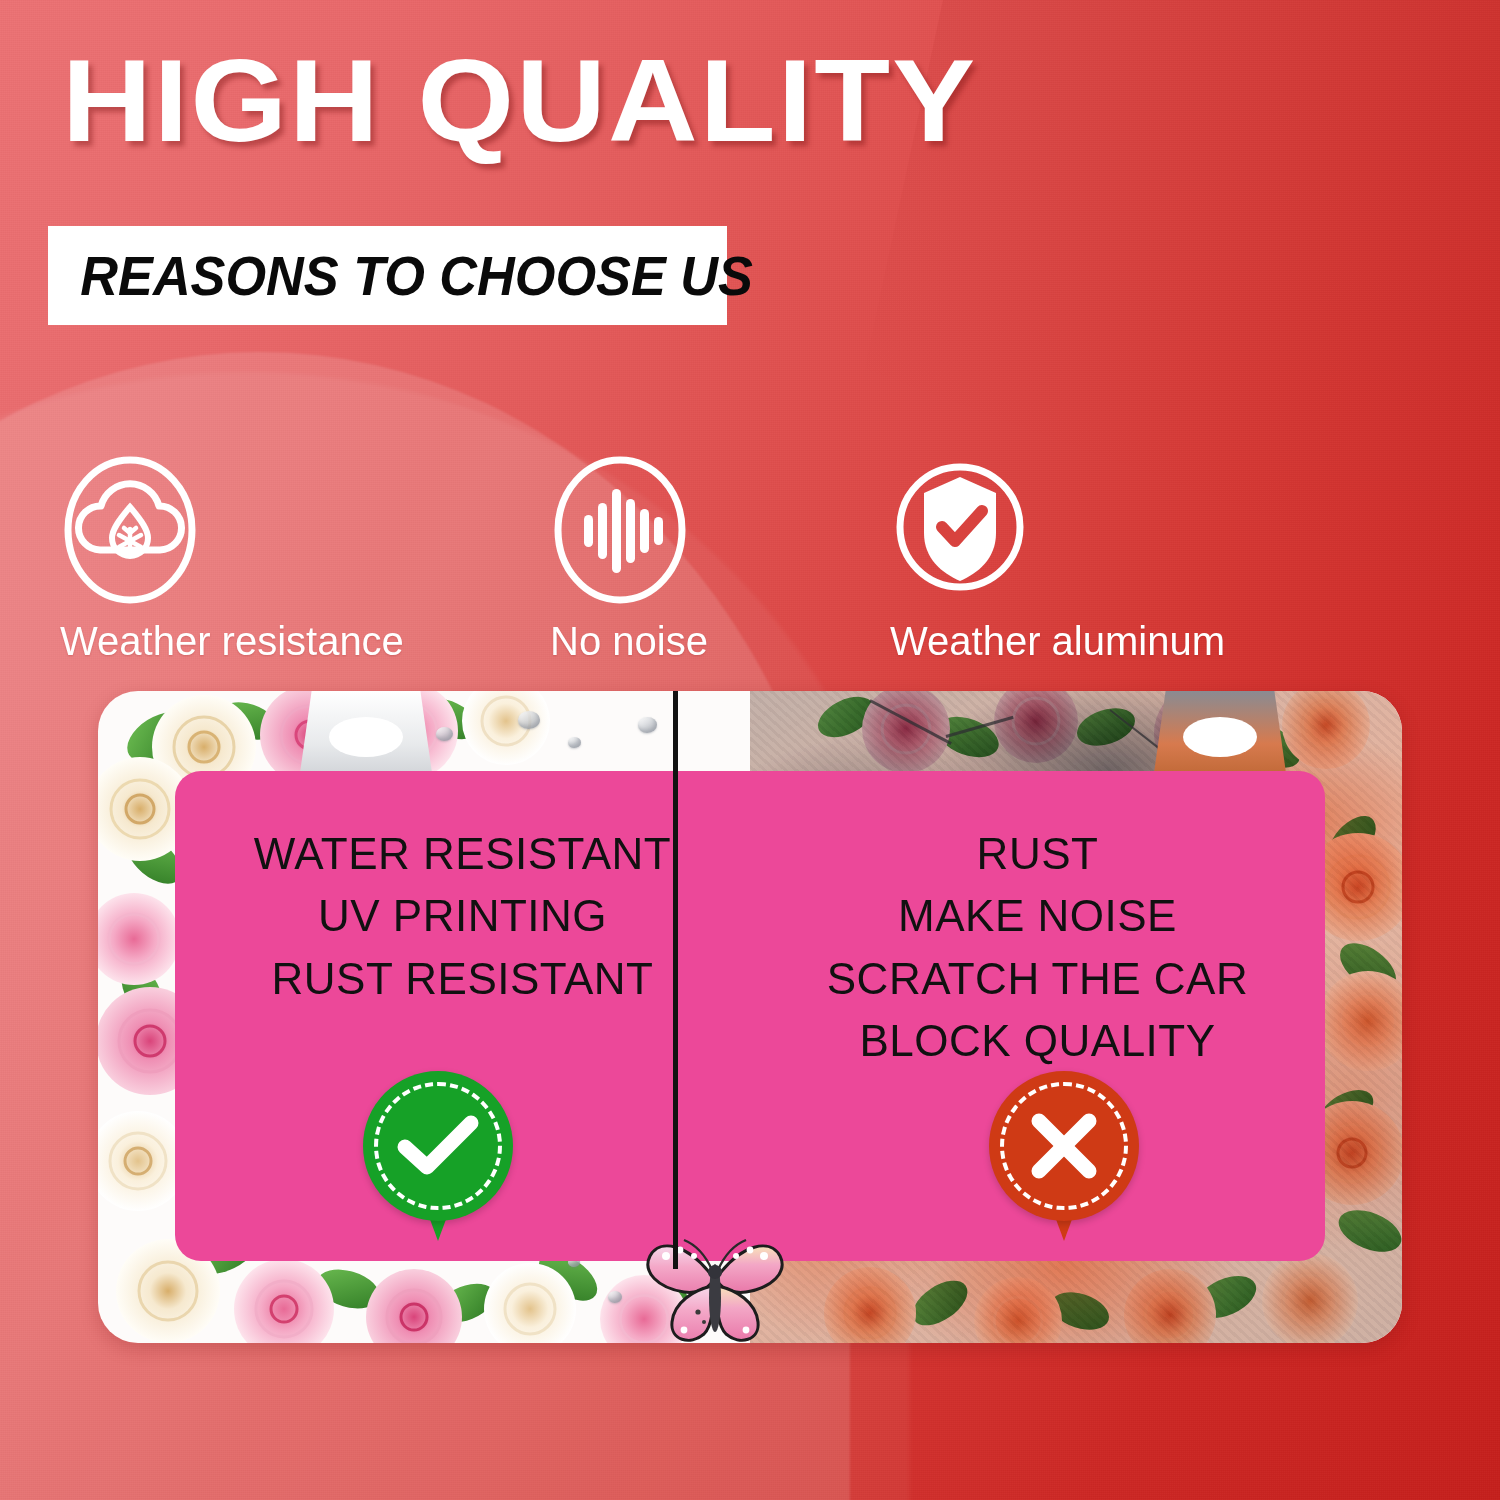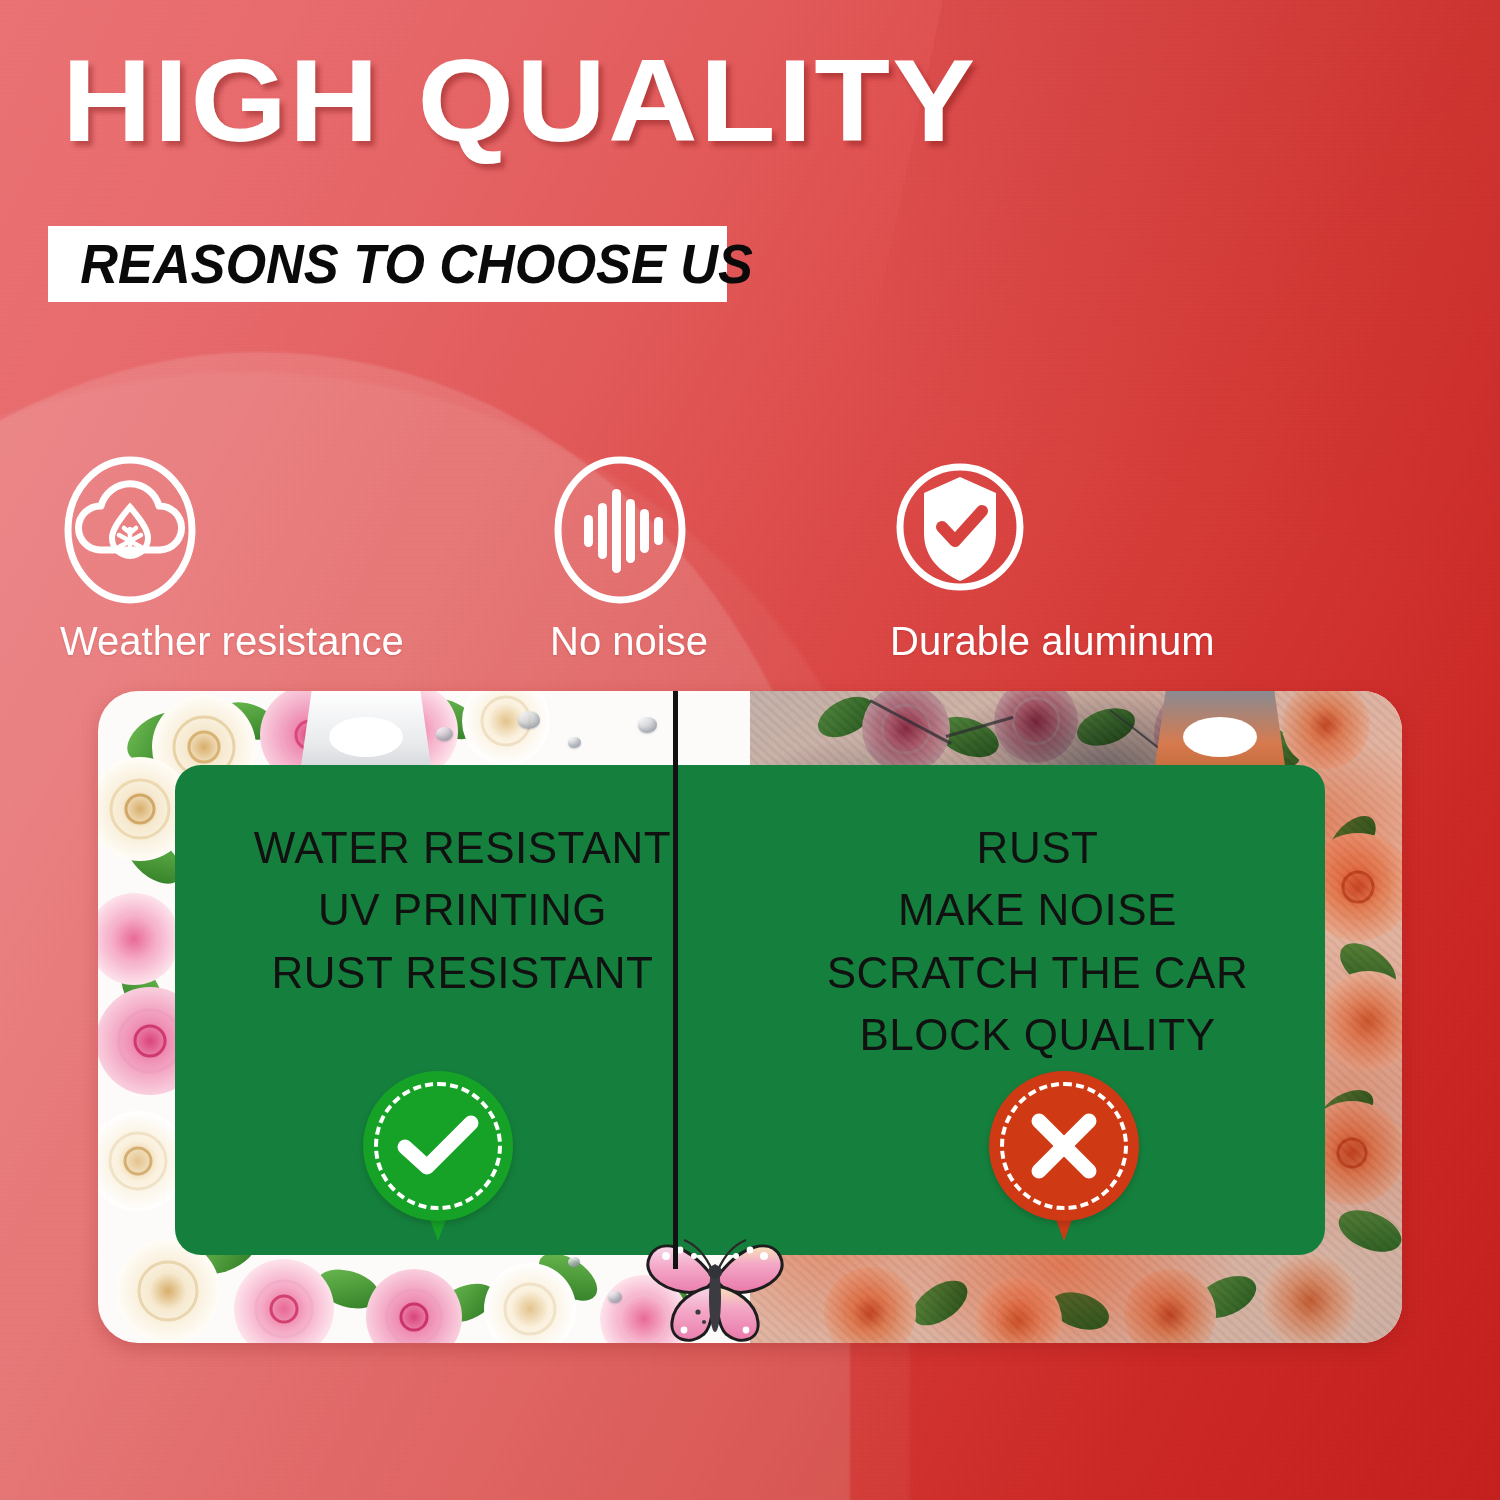--- a/index.html
+++ b/index.html
@@ -67,21 +67,21 @@
     color:#ffffff;
     font-family:"Liberation Sans", sans-serif;
     transform:scaleX(1.07);
     transform-origin:left center;
     text-shadow: 4px 5px 5px rgba(120,18,18,0.40);
     white-space:nowrap;
     line-height:1.1;
   }
   #subtitle-box{
     position:absolute; left:48px; top:226px;
-    width:679px; height:76px;
+    width:679px; height:99px;
     background:#ffffff;
     display:flex; align-items:center;
   }
   #subtitle-text{
     font-size:55px;
     font-weight:bold;
     font-style:italic;
     color:#0a0a0a;
     padding-left:34px;
     letter-spacing:0px;
@@ -194,23 +194,23 @@
     top:26px; left:50%;
     transform:translateX(-50%);
     width:74px; height:40px;
     border-radius:50%;
     background:#ffffff;
   }
 
   
   #inner-panel{
     position:absolute;
-    left:77px; top:74px;
+    left:77px; top:80px;
     width:1150px; height:490px;
-    background:#15803d;
+    background:#ec4899;
     border-radius:26px;
     display:flex;
     z-index:5;
   }
   .divider{
     position:absolute;
     left:575px; top:-74px;
     width:5px; height:652px;
     background:#121212;
     z-index:7;
@@ -325,21 +325,21 @@
   </div>
 
   <div class="feature f3">
     <div class="f-icon">
       <svg width="140" height="150" viewBox="0 0 140 150">
         <circle cx="70" cy="72" r="60" fill="none" stroke="#fff" stroke-width="7"></circle>
         <path d="M70 22 L106 38 V78 C106 104 88 118 70 126 C52 118 34 104 34 78 V38 Z" fill="#fff"></path>
         <path d="M52 72 L65 86 L92 56" fill="none" stroke="#d8423e" stroke-width="12" stroke-linecap="round" stroke-linejoin="round"></path>
       </svg>
     </div>
-    <div class="f-label">Durable aluminum</div>
+    <div class="f-label">Weather aluminum</div>
   </div>
 </div>
 
 <div id="plate-wrap">
   <div class="plate">
 
     <div class="half half-left">
       <div class="floral">
         <svg width="652" height="652" viewBox="0 0 652 652" style="position:absolute;inset:0;">
           <defs>

